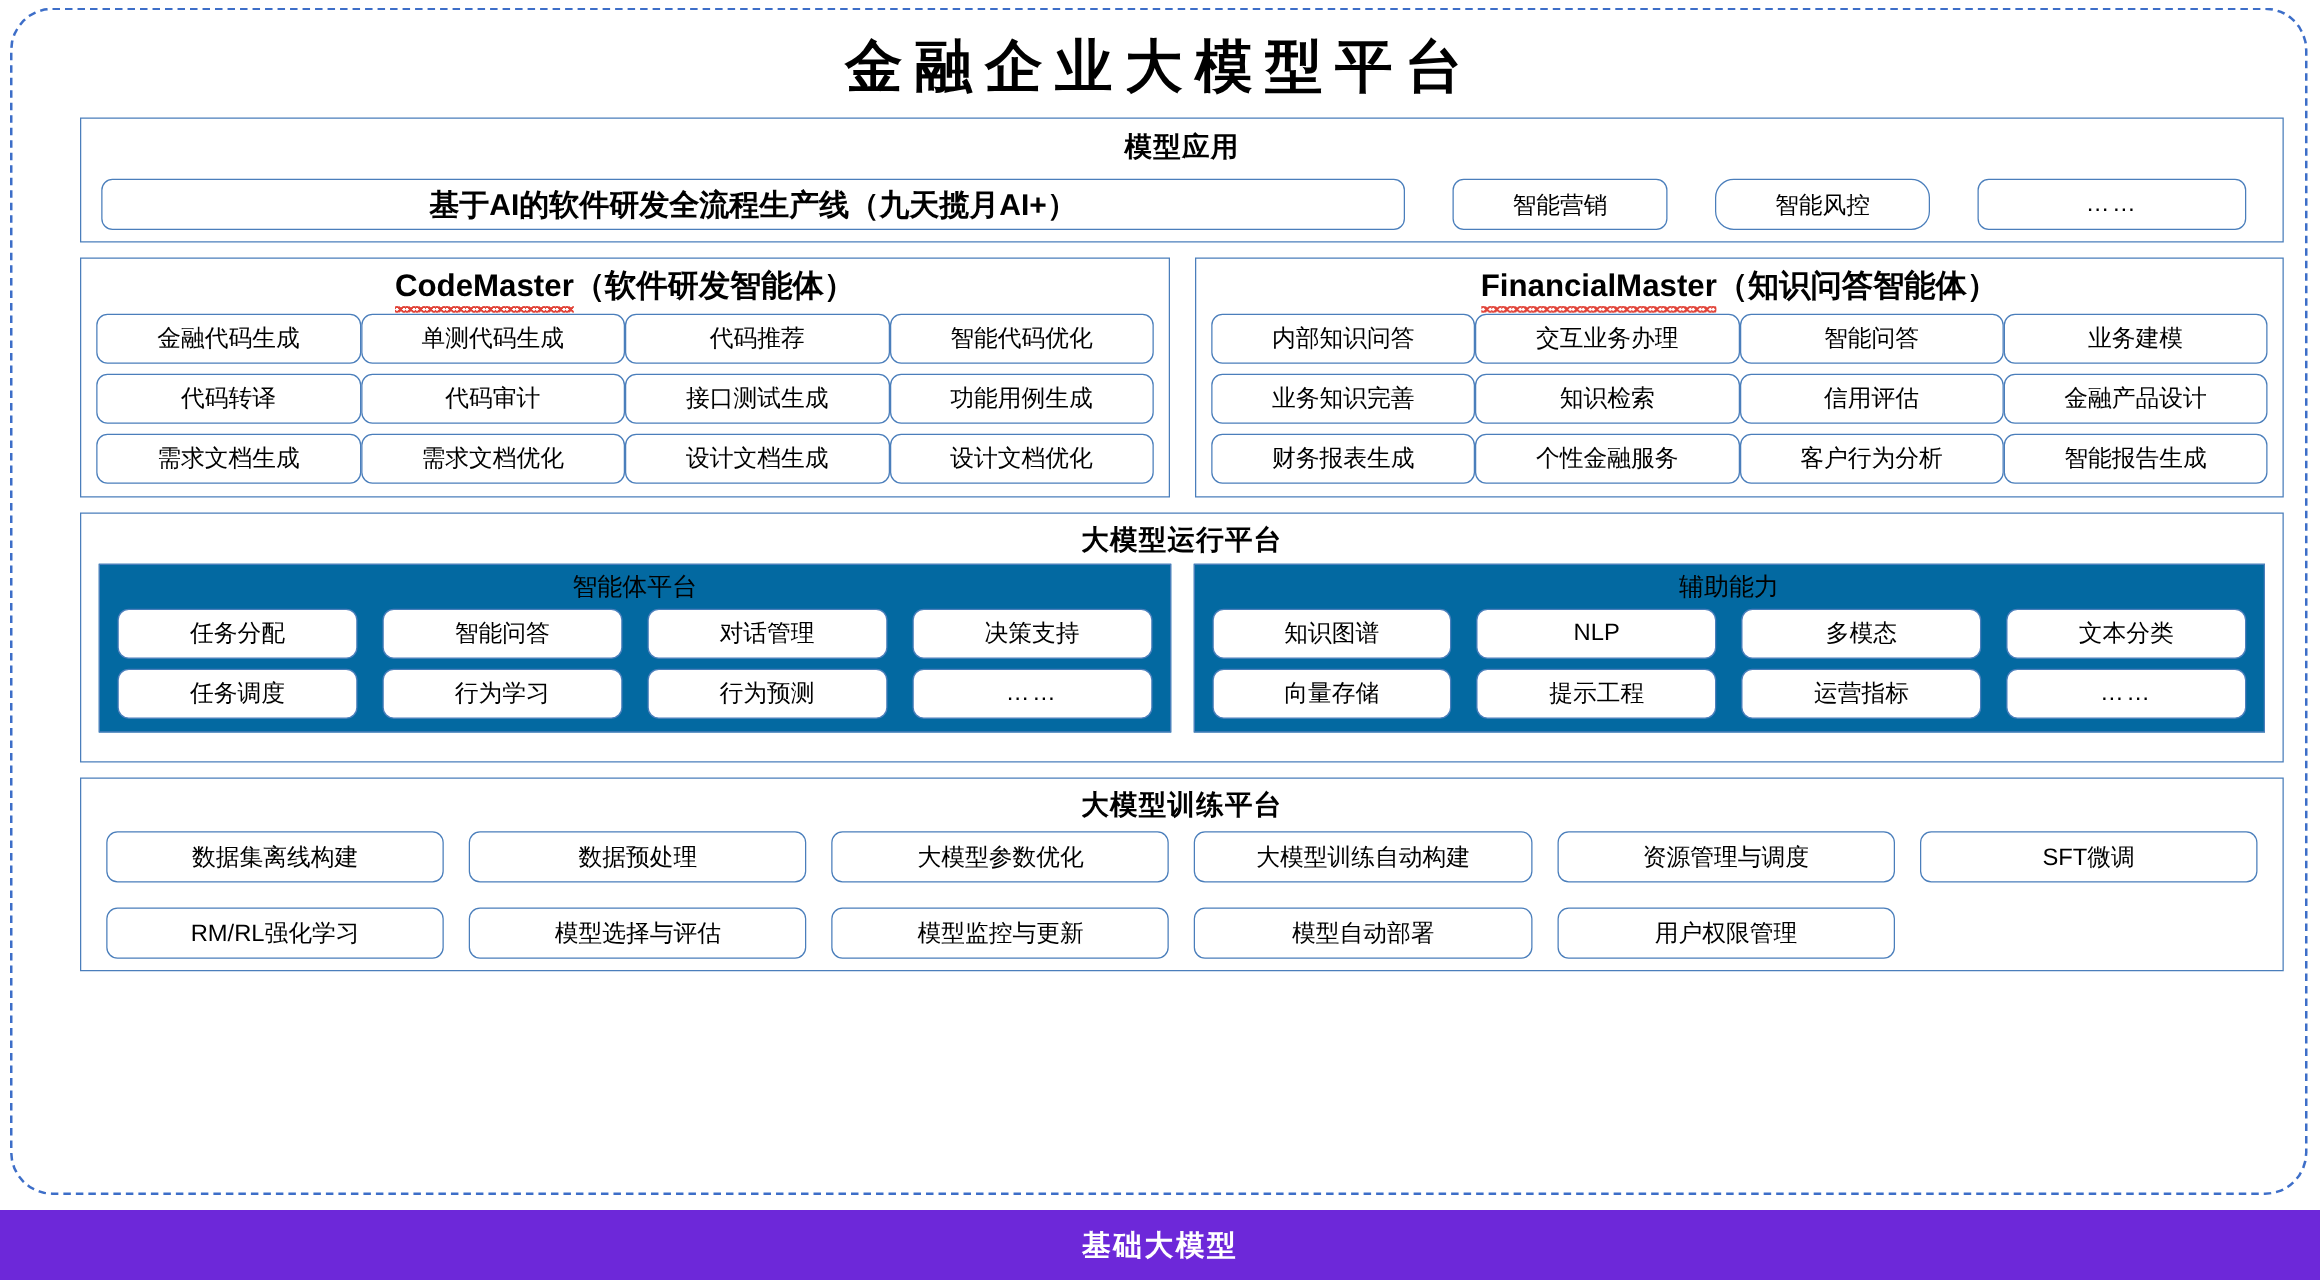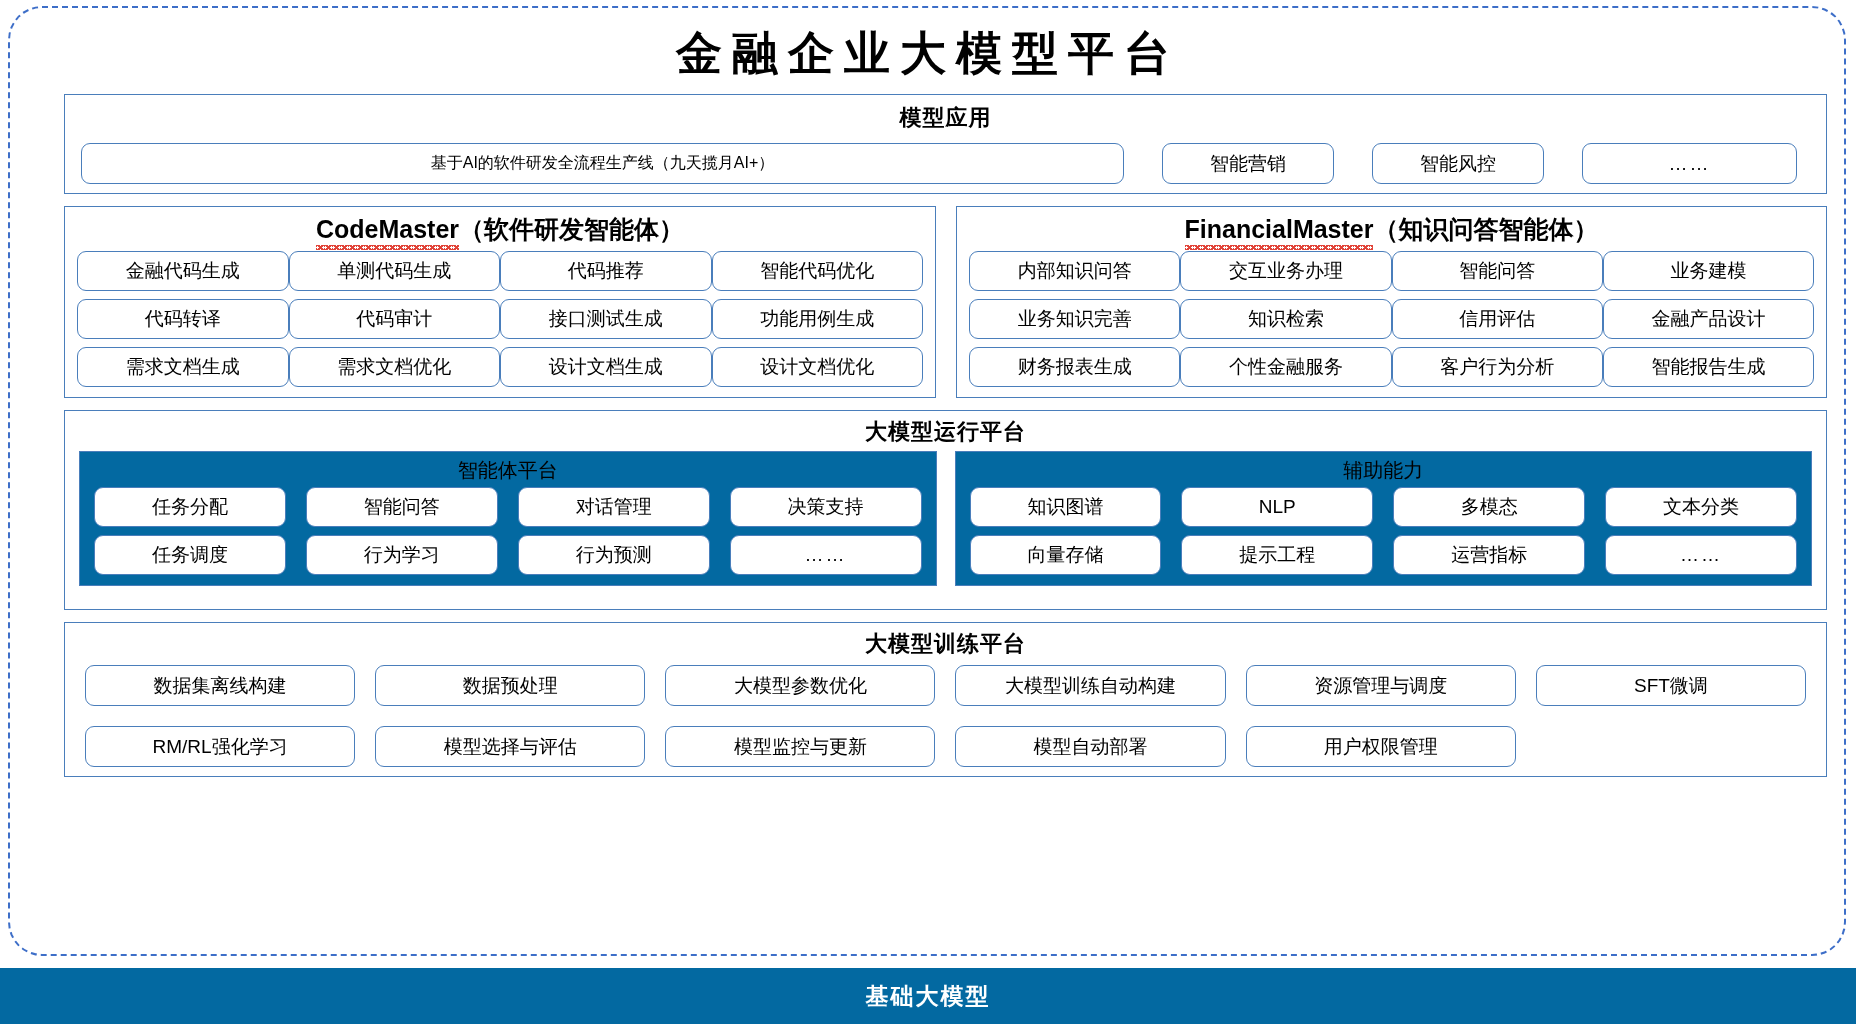--- a/index.html
+++ b/index.html
@@ -57,34 +57,34 @@
     border:1.4px solid #4A7EBB;
     border-radius:9px;
     background:#fff;
     display:flex;align-items:center;justify-content:center;
     text-align:center;
     font-size:19px;
     color:#000;
     box-sizing:border-box;
     height:40px;
   }
-  .chip.bold{font-weight:400;font-size:16px;}
+  .chip.bold{font-weight:700;font-size:24px;}
   .chip.ellipsis{letter-spacing:2px;font-size:19px;}
 
   
   #sec-app{left:64px;top:94px;width:1763px;height:100px;}
   #sec-app .panel-title{margin-top:8px;}
   #sec-app .app-row{
     display:flex;align-items:center;
     margin:10px 16px 0 16px;
     gap:38px;
   }
   #chip-pipeline{flex:0 0 1043px;height:41px;}
   #chip-marketing{flex:0 0 172px;height:41px;}
-  #chip-riskctl{flex:0 0 172px;height:41px;}
+  #chip-riskctl{flex:0 0 172px;height:41px;border-radius:15px;}
   #chip-appmore{flex:0 0 215px;height:41px;}
 
   
   #sec-code{left:64px;top:206px;width:872px;height:192px;}
   #sec-fin{left:956px;top:206px;width:871px;height:192px;}
   .agent-head{
     text-align:center;
     font-size:25px;font-weight:700;
     line-height:34px;
     margin-top:5px;
@@ -138,21 +138,21 @@
     display:grid;
     grid-template-columns:repeat(6,1fr);
     gap:20px 20px;
     margin:6px 20px 0 20px;
   }
   .train-grid .chip{height:41px;font-size:19px;}
 
   
   .base-bar{
     position:absolute;left:0;top:968px;width:1856px;height:56px;
-    background:#0369a1;
+    background:#6d28d9;
     display:flex;align-items:center;justify-content:center;
     color:#fff;font-size:23px;font-weight:700;letter-spacing:2px;
   }
 </style>
 </head>
 <body>
 
 <div class="root">
 
   <div class="outer-frame"></div>

